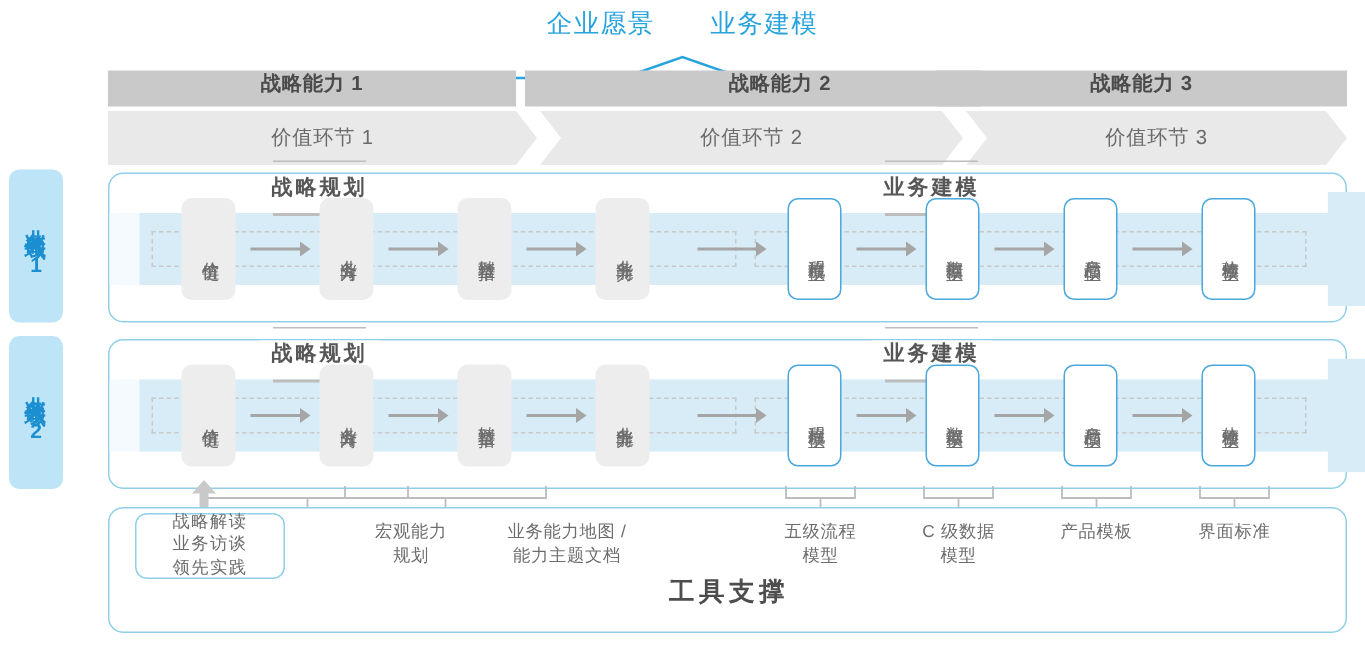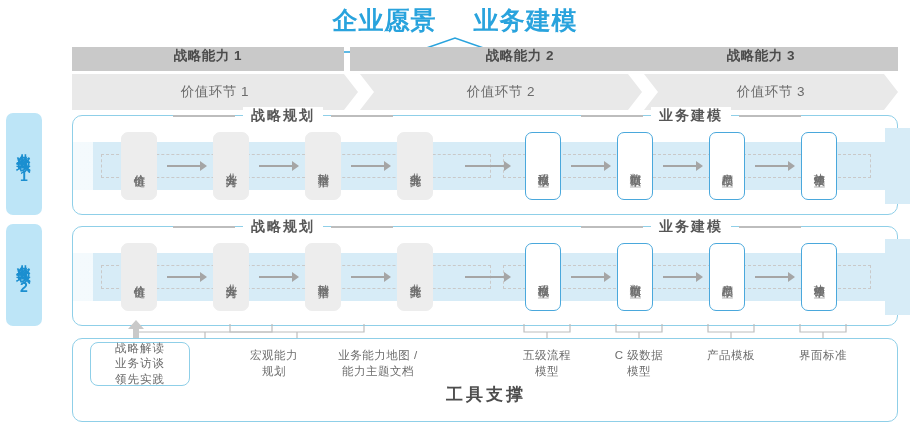--- a/index.html
+++ b/index.html
@@ -6,21 +6,21 @@
   body{
     width:910px;height:432px;background:#ffffff;
     font-family:"Liberation Sans","DejaVu Sans",sans-serif;
     color:#595959;overflow:hidden;position:relative;
   }
   #root{position:relative;width:910px;height:432px;}
 
   
   .title-row{position:absolute;left:0;top:4px;width:910px;text-align:center;}
   .title-row span{
-    display:inline-block;color:#29a3dd;font-weight:bold;font-size:25px;
+    display:inline-block;color:#29a3dd;font-weight:normal;font-size:17px;
     letter-spacing:1px;vertical-align:top;
   }
   .title-gap{width:28px;display:inline-block;}
   .peak-line{position:absolute;left:0;top:34px;width:910px;height:22px;}
 
   
   .cap-band{position:absolute;left:72px;top:47px;width:826px;height:24px;}
   .cap-cell{
     position:absolute;top:0;height:24px;background:#c9c9c9;
     color:#4b4b4b;font-size:13.5px;font-weight:bold;
@@ -66,21 +66,21 @@
   .bigarrow.head{
     left:812px;width:80px;top:12px;height:76px;
     clip-path:polygon(0 0,45% 0,100% 50%,45% 100%,0 100%);
   }
   .dashtrack{
     position:absolute;top:38px;height:24px;border:1px dashed #c9c9c9;
     box-sizing:border-box;background:transparent;
   }
 
   
-  .sec-head{position:absolute;top:-9px;display:flex;align-items:center;gap:8px;}
+  .sec-head{position:absolute;top:-9px;display:flex;align-items:center;gap:8px;flex-direction:column;}
   .sec-head .rule{width:62px;height:1.4px;background:#bdbdbd;}
   .sec-head .txt{
     background:#fff;padding:0 8px;font-size:14px;font-weight:bold;color:#565656;
     letter-spacing:2px;white-space:nowrap;
   }
 
   
   .node{
     position:absolute;width:36px;height:68px;border-radius:7px;
     display:flex;align-items:center;justify-content:center;

